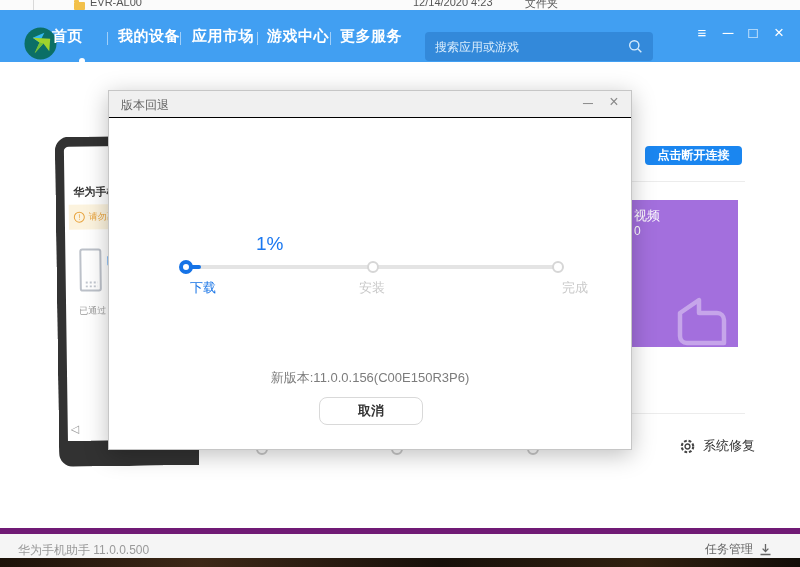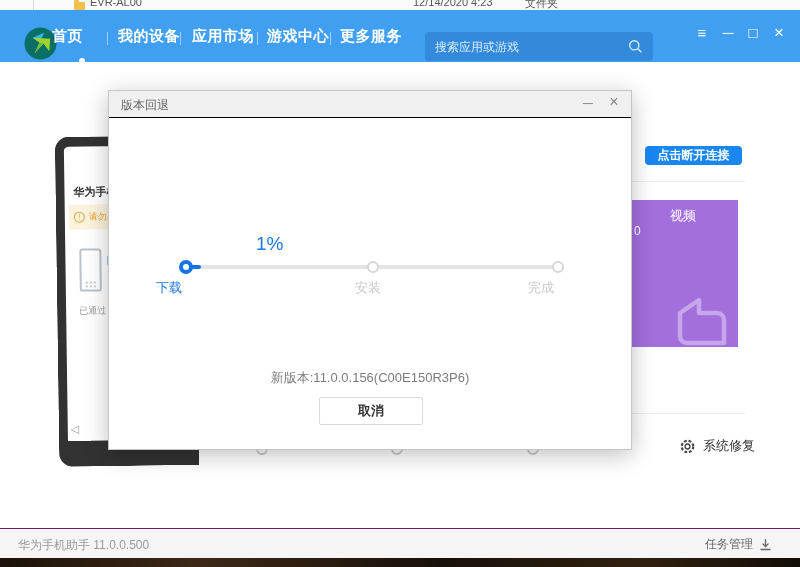--- a/index.html
+++ b/index.html
@@ -37,48 +37,48 @@
                     background-image:radial-gradient(#c2c7cf 1px, transparent 1.2px); background-size:4px 4px; }
   .ph-bluesq { position:absolute; left:42px; top:110px; width:9px; height:9px; background:#4a9df5; }
   .ph-usb { position:absolute; left:13px; top:158px; font-size:9px; color:#9a9a9a; white-space:nowrap; }
   .ph-back { position:absolute; left:3px; top:276px; font-size:11px; color:#9a9a9a; }
 
   
   .divider { position:absolute; height:1px; background:#ececec; z-index:1; }
   .disconnect-btn { position:absolute; left:645px; top:146px; width:97px; height:19px; background:#1a86f0; border:none; border-radius:4px;
                     color:#fff; font-size:12px; font-weight:700; cursor:pointer; z-index:2; }
   .video-tile { position:absolute; left:622px; top:200px; width:116px; height:147px; background:#a36fdd; z-index:2; overflow:hidden; cursor:pointer; }
-  .tile-label { position:absolute; left:12px; top:7px; color:#fff; font-size:13px;margin-left:36px; }
+  .tile-label { position:absolute; left:12px; top:7px; color:#fff; font-size:13px; }
   .tile-count { position:absolute; left:12px; top:24px; color:#fff; font-size:12px; }
   .tile-cam { position:absolute; right:4px; bottom:-4px; }
   .sysrepair { position:absolute; left:679px; top:437px; display:flex; align-items:center; z-index:2; cursor:pointer; }
   .sysrepair span { margin-left:7px; font-size:13px; color:#333; }
   .peek-circle { position:absolute; width:12px; height:12px; border:2px solid #c9c9c9; border-radius:50%; background:#fff; z-index:5; }
 
   
   .dialog { position:absolute; left:108px; top:90px; width:524px; height:360px; background:#fff; border:1px solid #c6c6c6;
             box-shadow:0 5px 22px rgba(0,0,0,.25); z-index:20; }
   .dlg-titlebar { position:relative; height:27px; background:#f0f0f0; border-bottom:1px solid #000000; }
   .dlg-title { position:absolute; left:12px; top:6px; font-size:12px; color:#666; }
   .dlg-ctl { position:absolute; top:4px; color:#8a8a8a; font-size:14px; width:18px; text-align:center; cursor:pointer; }
   .step-track { position:absolute; left:77px; top:174px; width:372px; height:4px; background:#e4e4e4; border-radius:2px; }
   .step-fill { position:absolute; left:77px; top:174px; width:15px; height:4px; background:#1673e6; border-radius:2px; }
   .node { position:absolute; border-radius:50%; background:#fff; }
   .node-active { left:70px; top:169px; width:14px; height:14px; border:4px solid #1673e6; }
   .node-idle { width:12px; height:12px; border:2px solid #d6d6d6; top:170px; }
-  .step-label { position:absolute; top:188px; width:60px; text-align:left; font-size:13px; }
+  .step-label { position:absolute; top:188px; width:60px; text-align:right; font-size:13px; }
   .step-label.on { color:#1673e6; }
   .step-label.off { color:#c9c9c9; }
   .pct { position:absolute; left:147px; top:142px; font-size:19px; color:#1b78f0; }
   .ver-text { position:absolute; left:0; top:278px; width:100%; text-align:center; font-size:13px; color:#7c7c7c; }
   .cancel-btn { position:absolute; left:210px; top:306px; width:104px; height:28px; background:#fff; border:1px solid #d9d9d9;
-                border-radius:2px; font-size:13px; font-weight:700; color:#333; cursor:pointer; }
+                border-radius:8px; font-size:13px; font-weight:700; color:#333; cursor:pointer; }
 
   
-  .statusbar { position:absolute; left:0; top:528px; width:800px; height:30px; background:#f5f5f5; border-top:1px solid #701a75; z-index:30; }
+  .statusbar { position:absolute; left:0; top:528px; width:800px; height:30px; background:#f5f5f5; border-top:6px solid #701a75; z-index:30; }
   .sb-left { position:absolute; left:18px; top:8px; font-size:12px; color:#999; }
   .sb-right { position:absolute; right:28px; top:7px; display:flex; align-items:center; cursor:pointer; }
   .sb-right span { font-size:12px; color:#666; margin-right:6px; }
   .wallpaper { position:absolute; left:0; top:558px; width:800px; height:9px; z-index:30;
                background:linear-gradient(90deg,#1c1209,#3d2817 25%,#17100a 55%,#30200f 80%,#120d08); }
 </style>
 </head>
 <body>
 
 <div class="screen">
@@ -165,21 +165,21 @@
       <div class="dlg-ctl" style="right:8px; font-size:16px; top:2px;">×</div>
     </div>
 
     <div class="pct">1%</div>
     <div class="step-track"></div>
     <div class="step-fill"></div>
     <div class="node node-active"></div>
     <div class="node node-idle" style="left:258px"></div>
     <div class="node node-idle" style="left:443px"></div>
     <div class="step-label on" style="left:47px">下载</div>
-    <div class="step-label off" style="left:246px">安装</div>
+    <div class="step-label off" style="left:216px">安装</div>
     <div class="step-label off" style="left:419px">完成</div>
 
     <div class="ver-text">新版本:11.0.0.156(C00E150R3P6)</div>
     <button class="cancel-btn">取消</button>
   </div>
 
   <div class="statusbar">
     <div class="sb-left">华为手机助手 11.0.0.500</div>
     <div class="sb-right">
       <span>任务管理</span>

